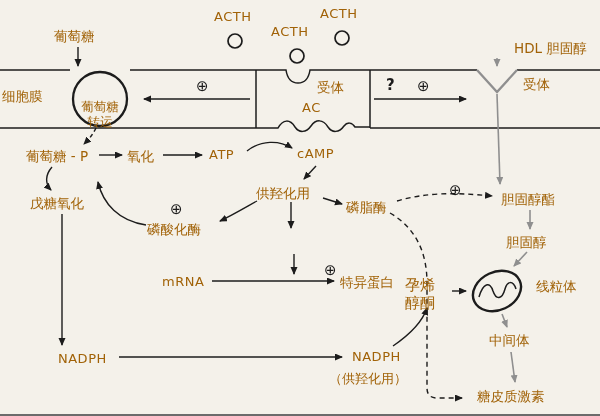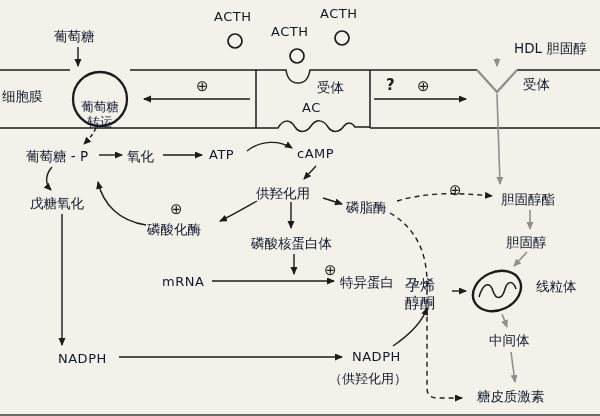--- a/index.html
+++ b/index.html
@@ -3,21 +3,21 @@
 <meta charset="utf-8">
 <style>
   html,body{margin:0;padding:0;background:#888;}
   #stage{
     position:relative;width:600px;height:416px;margin:0 auto;
     background:#f4f1ea;overflow:hidden;
     font-family:"DejaVu Sans",sans-serif;color:#1c1c1c;
     border-bottom:2px solid #6b6b6b;box-sizing:border-box;
   }
   #wires{position:absolute;left:0;top:0;width:600px;height:416px;}
-  .lbl{position:absolute;font-size:13.5px;line-height:1.2;white-space:nowrap;color:#0f172a;}
+  .lbl{position:absolute;font-size:13.5px;line-height:1.2;white-space:nowrap;color:#a16207;}
   .latin{font-size:13px;letter-spacing:.5px;}
   .small{font-size:12.5px;}
   .wrap{white-space:normal;word-break:break-all;text-align:center;}
   .plus{position:absolute;font-size:15px;line-height:1;color:#1c1c1c;}
   .q{position:absolute;font-size:15px;font-weight:bold;color:#1c1c1c;}
 </style>
 </head>
 <body>
 
 <div id="stage">
@@ -106,21 +106,20 @@
   <div class="lbl" style="left:26px;top:148px;text-align:center;">葡萄糖 - P</div>
   <div class="lbl" style="left:127px;top:148px;">氧化</div>
   <div class="lbl latin" style="left:209px;top:147px;">ATP</div>
   <div class="lbl latin" style="left:297px;top:146px;">cAMP</div>
 
   <div class="lbl" style="left:30px;top:195px;">戊糖氧化</div>
   <div class="lbl" style="left:256px;top:185px;">供羟化用</div>
   <div class="lbl" style="left:346px;top:199px;">磷脂酶</div>
   <div class="lbl" style="left:501px;top:191px;">胆固醇酯</div>
   <div class="lbl" style="left:147px;top:221px;">磷酸化酶</div>
-  <div class="lbl" style="left:251px;top:235px;">磷酸核蛋白体</div>
   <div class="lbl" style="left:506px;top:234px;">胆固醇</div>
 
   <div class="lbl latin" style="left:162px;top:274px;">mRNA</div>
   <div class="lbl" style="left:340px;top:274px;">特异蛋白</div>
   <div class="lbl wrap" style="left:405px;top:276px;width:30px;font-size:15px;">孕烯醇酮</div>
   <div class="lbl" style="left:536px;top:278px;">线粒体</div>
   <div class="lbl" style="left:489px;top:332px;">中间体</div>
 
   <div class="lbl latin" style="left:58px;top:351px;">NADPH</div>
   <div class="lbl latin" style="left:352px;top:349px;">NADPH</div>

